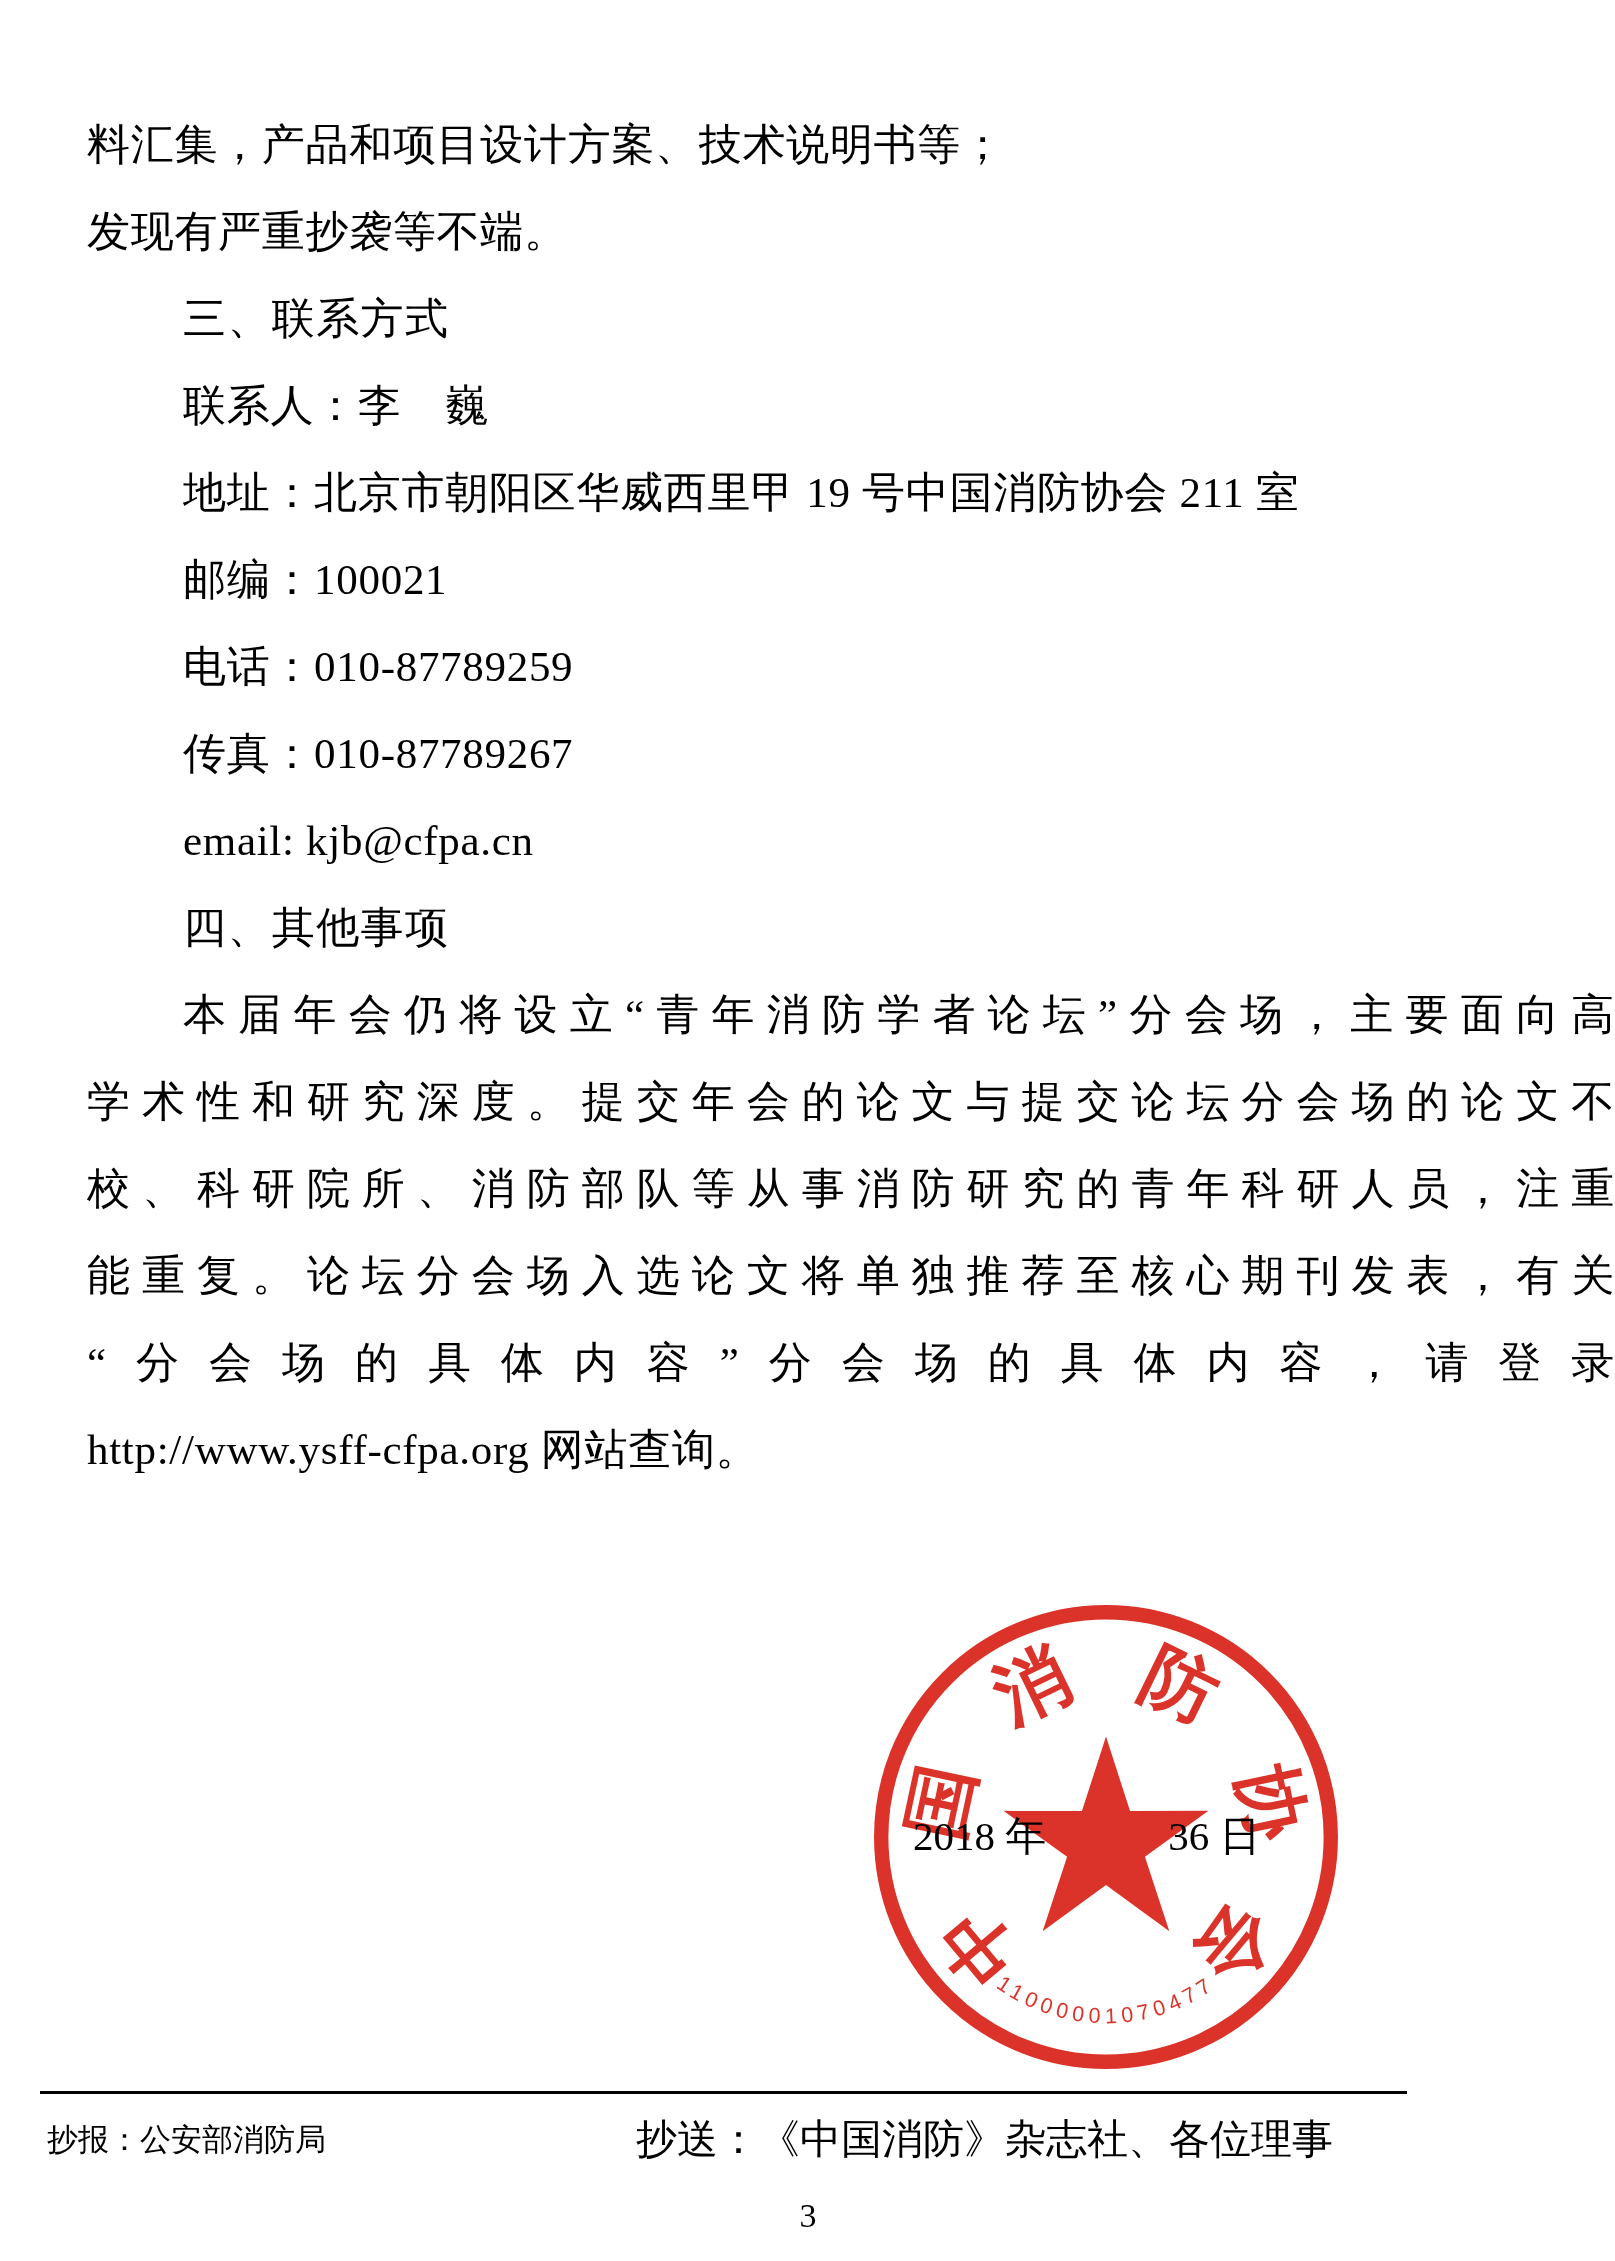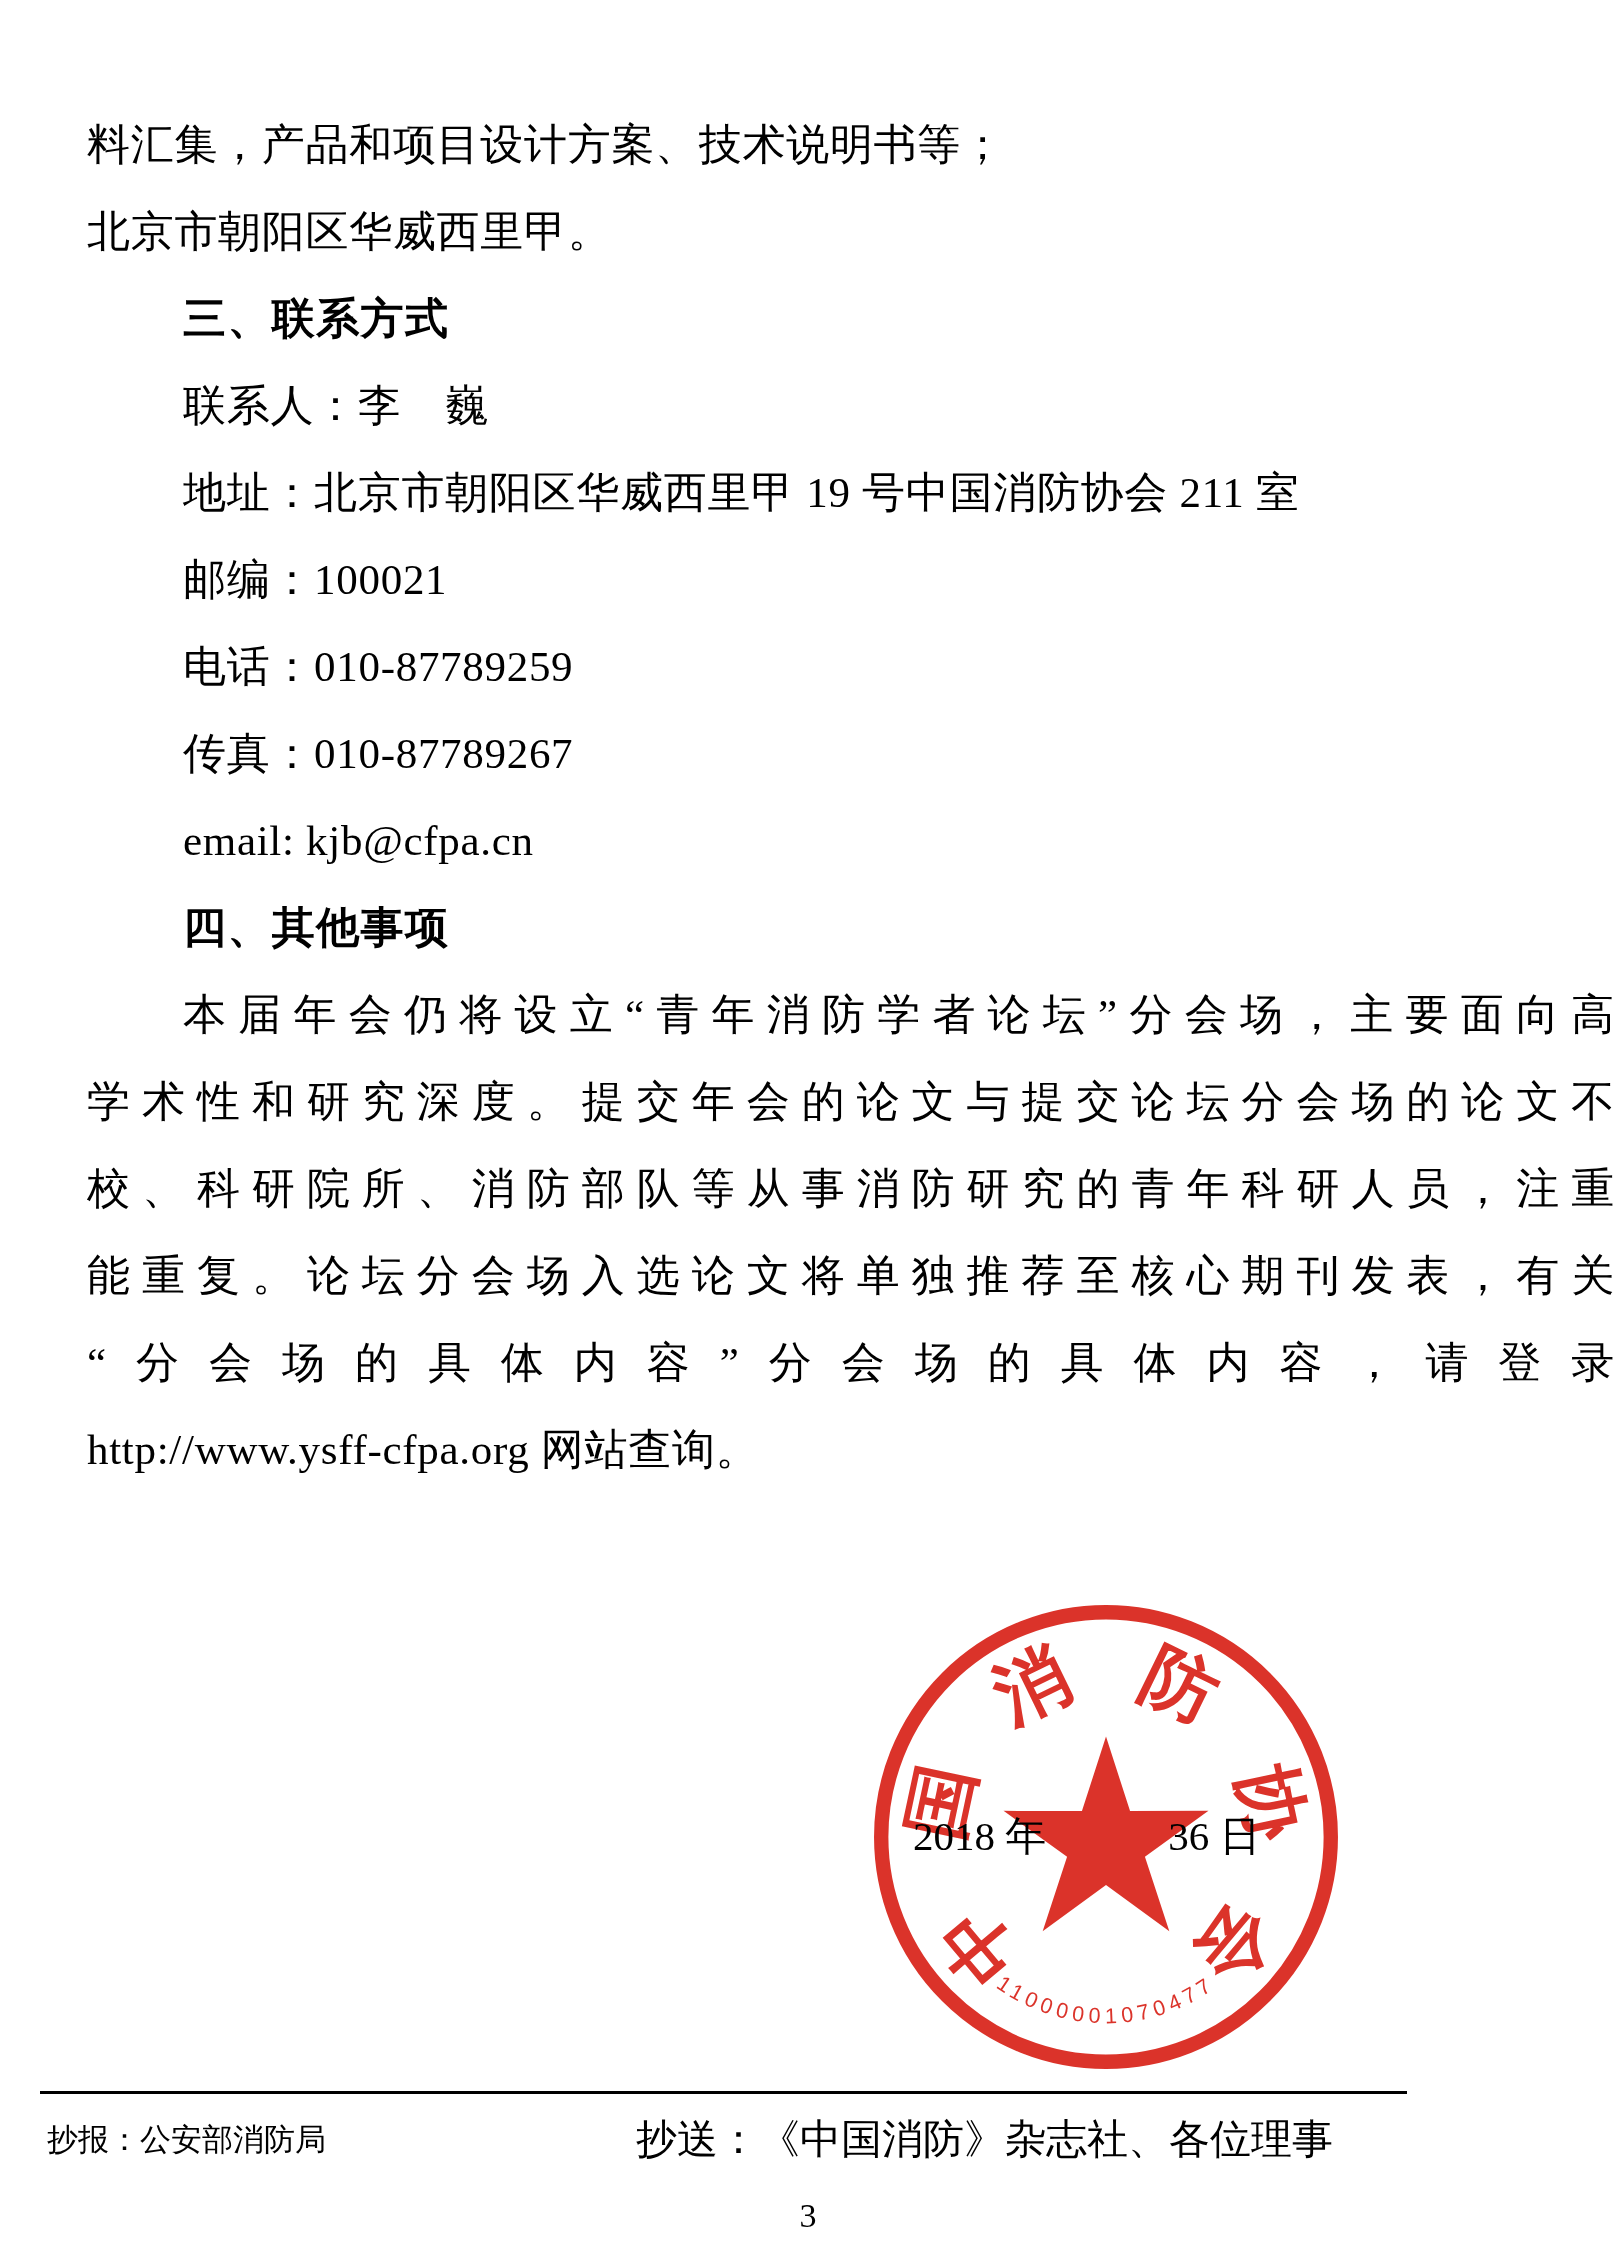--- a/index.html
+++ b/index.html
@@ -8,21 +8,21 @@
     font-family:"Liberation Serif","DejaVu Serif",serif;color:#000;
     overflow:hidden;
   }
   .doc{position:absolute;left:47px;top:101px;width:1528px;margin-left:40px;}
   .line{
     height:87px;line-height:87px;font-size:43px;
     letter-spacing:0.7px;
   }
   .ind{text-indent:96px;}
   .just{text-align:justify;text-align-last:justify;}
-  .head{font-family:"Liberation Sans","DejaVu Sans",sans-serif;font-weight:700;letter-spacing:1.4px;}
+  .head{font-family:"Liberation Sans","DejaVu Sans",sans-serif;font-weight:400;letter-spacing:1.4px;}
   .dateline{
     position:absolute;left:913px;top:1808px;height:57px;line-height:57px;
     font-size:41px;z-index:1;white-space:nowrap;
   }
   .date-gap{display:inline-block;width:122px;}
   .seal{
     position:absolute;left:869px;top:1600px;width:474px;height:474px;
     z-index:3;mix-blend-mode:multiply;opacity:0.95;
   }
   .footer-rule{
@@ -31,21 +31,21 @@
   }
   .footer-left{position:absolute;left:47px;top:2111px;font-size:31px;height:57px;line-height:57px;}
   .footer-right{position:absolute;left:636px;top:2111px;font-size:41px;height:57px;line-height:57px;}
   .pagenum{position:absolute;left:0;top:2197px;width:100%;text-align:center;font-size:34px;}
 </style>
 </head>
 <body>
 
 <div class="doc">
   <div class="line">料汇集，产品和项目设计方案、技术说明书等；</div>
-  <div class="line">北京市朝阳区华威西里甲。</div>
+  <div class="line">发现有严重抄袭等不端。</div>
   <div class="line ind head">三、联系方式</div>
   <div class="line ind">联系人：李　巍</div>
   <div class="line ind">地址：北京市朝阳区华威西里甲 19 号中国消防协会 211 室</div>
   <div class="line ind">邮编：100021</div>
   <div class="line ind">电话：010-87789259</div>
   <div class="line ind">传真：010-87789267</div>
   <div class="line ind">email: kjb@cfpa.cn</div>
   <div class="line ind head">四、其他事项</div>
   <div class="line ind just">本届年会仍将设立“青年消防学者论坛”分会场，主要面向高</div>
   <div class="line just">学术性和研究深度。提交年会的论文与提交论坛分会场的论文不</div>

